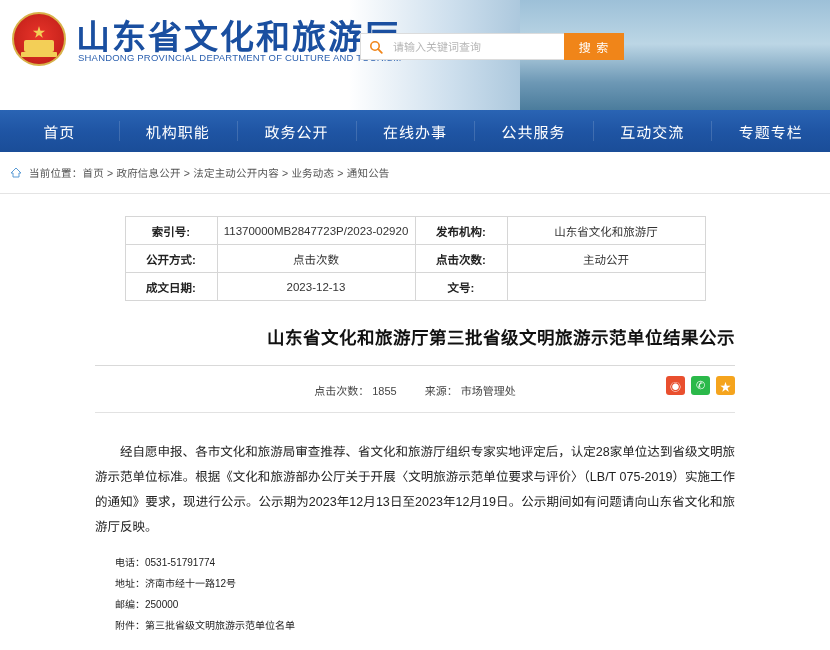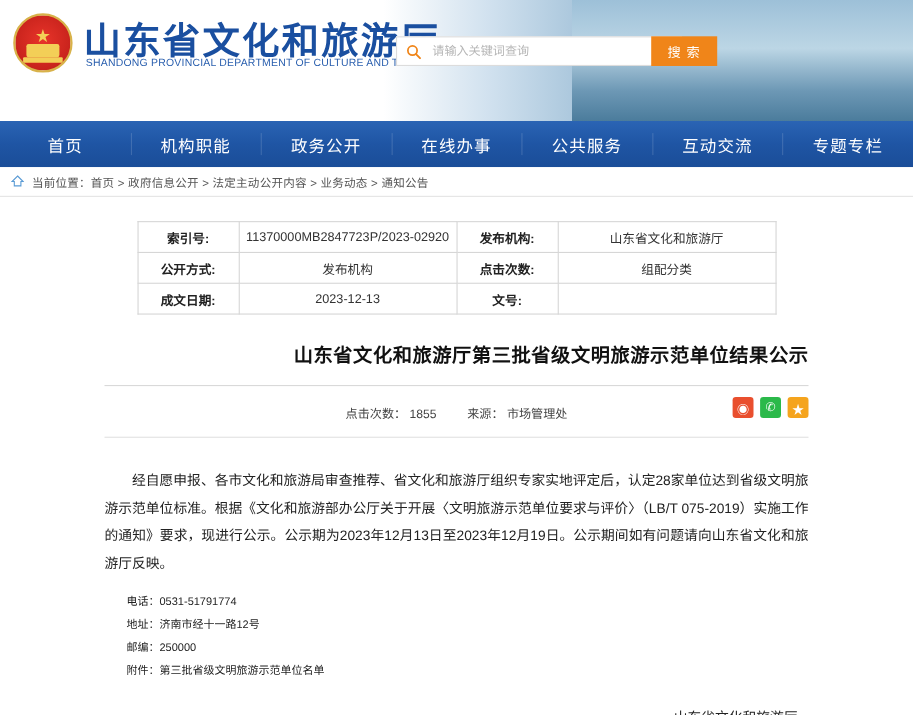--- a/index.html
+++ b/index.html
@@ -91,21 +91,21 @@
     width: 30px; height: 25px; display: flex; align-items: center; justify-content: center;
     color: #f08519;
   }
   .searchbox input {
     flex: 1; height: 23px; border: 0; outline: none;
     font-size: 11px; color: #333;
     font-family: "Liberation Sans", sans-serif;
   }
   .searchbox input::placeholder { color: #b6b6b6; }
   .search-btn {
-    position: absolute; left: 592px; top: 33px;
+    position: absolute; left: 564px; top: 33px;
     width: 60px; height: 27px;
     background: #f08519; color: #fff;
     border: 0; cursor: pointer;
     font-size: 12px; letter-spacing: 1px;
     font-family: "Liberation Sans", sans-serif;
   }
 
   
   .nav {
     height: 42px;
@@ -122,21 +122,21 @@
     cursor: pointer;
     position: relative;
   }
   .nav-item + .nav-item::before{
     content:""; position:absolute; left:0; top:11px; bottom:11px; width:1px;
     background: rgba(255,255,255,.15);
   }
 
   
   .crumb-wrap {
-    height: 27px;
+    height: 42px;
     border-bottom: 1px solid #e4e4e4;
     display: flex; align-items: center;
     padding-left: 10px;
     background: #fff;
   }
   .crumb-home {
     width: 14px; height: 12px;
     margin-right: 5px;
     color: #4f8fd0;
     font-size: 10px;
@@ -304,23 +304,23 @@
     <table class="meta-table">
       <tbody>
         <tr>
           <td class="key">索引号:</td>
           <td class="val">11370000MB2847723P/2023-02920</td>
           <td class="key">发布机构:</td>
           <td class="val">山东省文化和旅游厅</td>
         </tr>
         <tr>
           <td class="key">公开方式:</td>
-          <td class="val">发布机构</td>
+          <td class="val">点击次数</td>
           <td class="key">点击次数:</td>
-          <td class="val">组配分类</td>
+          <td class="val">主动公开</td>
         </tr>
         <tr>
           <td class="key">成文日期:</td>
           <td class="val">2023-12-13</td>
           <td class="key">文号:</td>
           <td class="val"></td>
         </tr>
       </tbody>
     </table>
 

